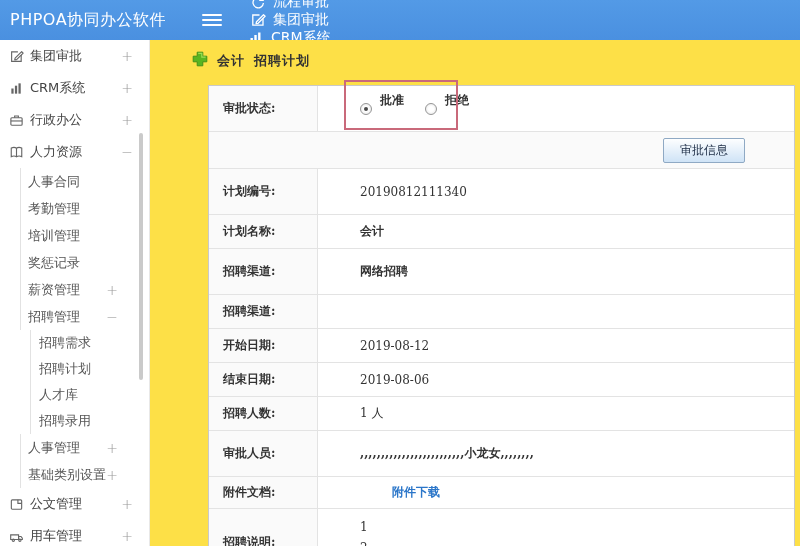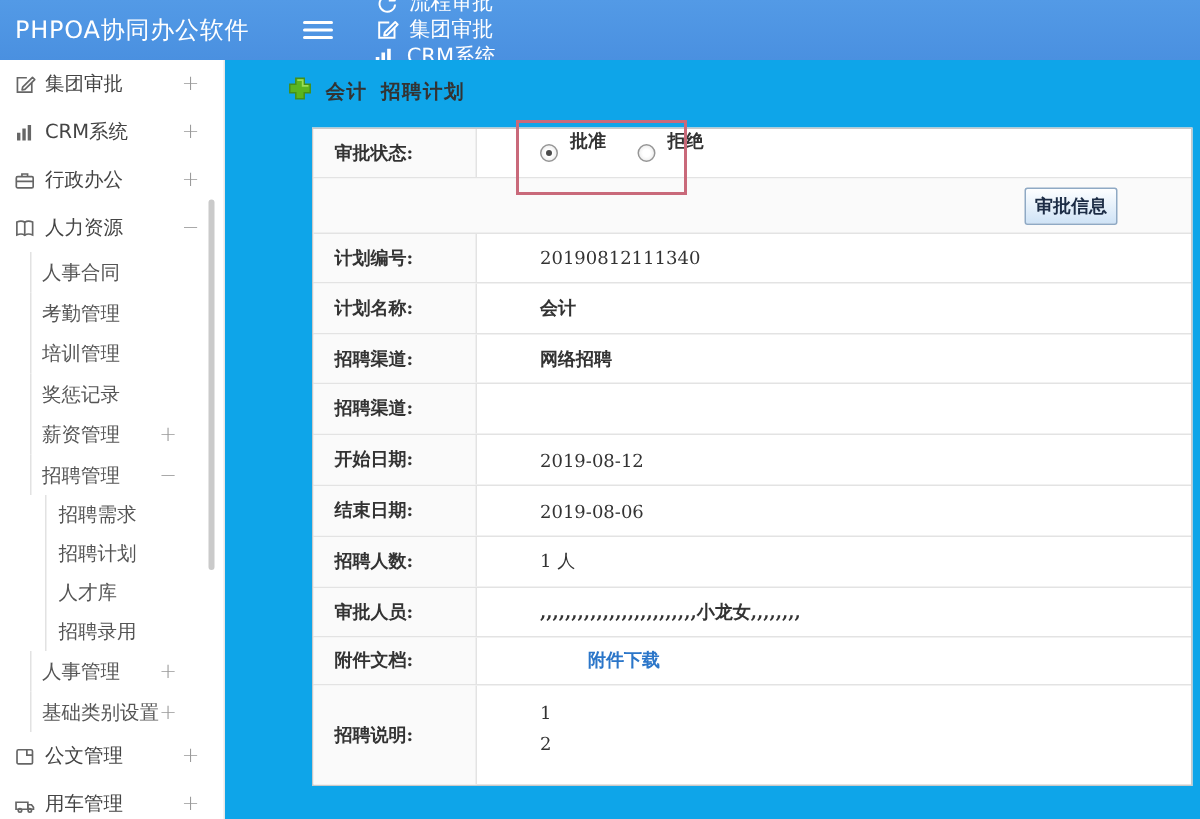--- a/index.html
+++ b/index.html
@@ -23,37 +23,37 @@
   .s-item { display:flex; align-items:center; cursor:pointer; color:#444; }
   .s-item .lbl { flex:1; white-space:nowrap; overflow:hidden; }
   .s-item .exp { color:#999; font-size:14px; font-weight:300; width:12px; text-align:center; }
   .l0 { height:32px; padding:0 16px 0 9px; font-size:13px; }
   .l0 .ic { margin-right:6px; display:flex; }
   .l1 { height:27px; margin-left:20px; border-left:1px solid #e2e2e2; padding:0 31px 0 7px; font-size:13px; color:#555; }
   .l2 { height:26px; margin-left:30px; border-left:1px solid #e2e2e2; padding:0 8px 0 8px; font-size:13px; color:#555; }
   .sb-thumb { position:absolute; left:139px; top:93px; width:4px; height:247px; background:#cacaca; border-radius:2px; }
 
   
-  .content { position:absolute; left:150px; top:40px; width:650px; height:506px; background:#0ea5e9; }
+  .content { position:absolute; left:150px; top:40px; width:650px; height:506px; background:#fde047; }
   .page-title { position:absolute; left:42px; top:11px; display:flex; align-items:center; gap:9px; }
   .page-title .t { font-family:"DejaVu Serif","Liberation Serif",serif; font-weight:bold; font-size:13px; color:#333; letter-spacing:1px; }
 
   .dtable { position:absolute; left:58px; top:45px; width:587px; background:#fff;
             border:1px solid #c9c9c9; font-family:"DejaVu Serif","Liberation Serif",serif; font-size:12px; color:#333; }
   .row { display:flex; border-bottom:1px solid #e3e3e3; }
   .row:last-child { border-bottom:none; }
   .cl { width:109px; background:#fafafa; border-right:1px solid #e3e3e3;
         padding-left:14px; display:flex; align-items:center; font-weight:bold; color:#333; }
   .cv { flex:1; padding-left:42px; display:flex; align-items:center; }
-  .h33 { height:33px;justify-content:center; } .h34 { height:34px; } .h32 { height:32px;gap:32px; } .h66 { height:66px; }
+  .h33 { height:46px;justify-content:center; } .h34 { height:34px; } .h32 { height:32px;gap:32px; } .h66 { height:66px; }
 
   .btn-row { height:37px; background:#fafafa; display:flex; align-items:center; justify-content:flex-end;
              padding-right:49px; border-bottom:1px solid #e3e3e3; }
-  .approve-btn { height:25px; padding:0 6px; font-family:"DejaVu Serif","Liberation Serif",serif;
-                 font-size:12px; font-weight:bold; color:#1c2c45;
+  .approve-btn { height:25px; padding:0 16px; font-family:"DejaVu Serif","Liberation Serif",serif;
+                 font-size:12px; font-weight:normal; color:#1c2c45;
                  background:linear-gradient(#fdfeff,#cfe3f6); border:1px solid #8fa9c4; border-radius:2px; cursor:pointer; }
 
   .radio { width:12px; height:12px; border-radius:50%; border:1px solid #969696;
            background:radial-gradient(#ffffff 35%, #e2e2e2); position:relative; display:inline-block; cursor:pointer; }
   .radio.sel::after { content:""; position:absolute; left:3px; top:3px; width:4px; height:4px;
                       border-radius:50%; background:#4a4a4a; }
   .radio-lbl { font-weight:bold; margin:0 21px 16px 8px; cursor:pointer; }
 
   .bold-val { font-weight:bold; }
   .link { color:#2b76c9; font-weight:bold; text-decoration:none; cursor:pointer; }

